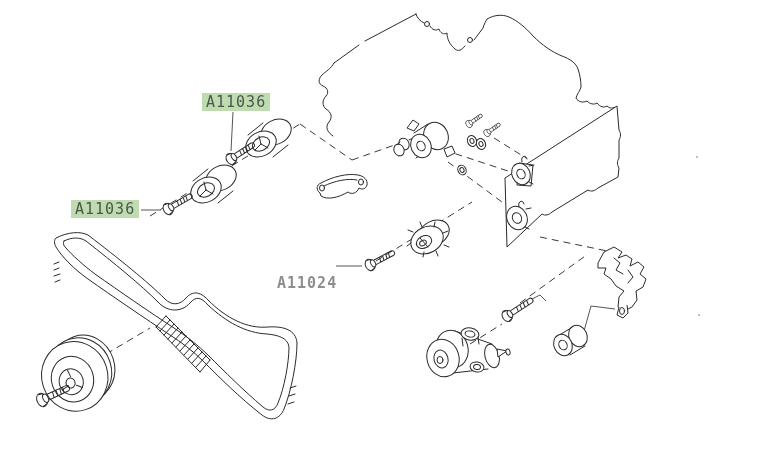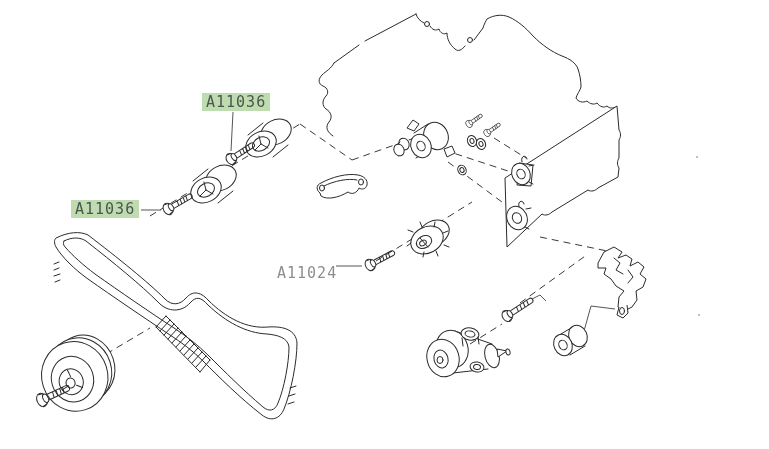--- a/index.html
+++ b/index.html
@@ -252,15 +252,15 @@
     <path class="leader" d="M233,112 L231,151"></path>
     <path class="leader" d="M141,210 L161,210"></path>
     <path class="leader" d="M336,266 L362,266"></path>
   </g>
 </svg>
 
 <div class="part-label hl" style="left:202px;top:93px;">A11036</div>
 
 <div class="part-label hl" style="left:71px;top:200px;">A11036</div>
 
-<div class="part-label plain" style="left:273px;top:264px;">A11024</div>
+<div class="part-label plain" style="left:273px;top:274px;font-weight:bold;">A11024</div>
 
 </div>
 
 </body></html>

